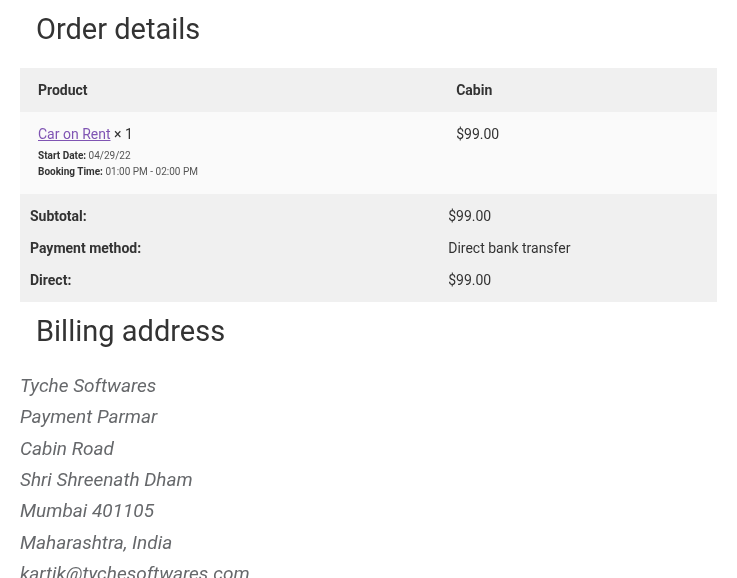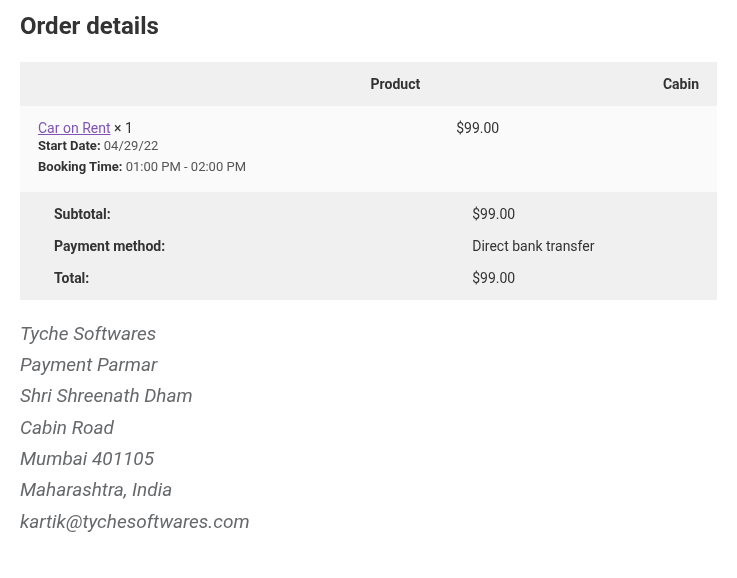--- a/index.html
+++ b/index.html
@@ -5,47 +5,47 @@
   * { box-sizing: border-box; }
   body {
     margin: 0;
     padding: 0 20px 20px 20px;
     font-family: -apple-system, BlinkMacSystemFont, "Segoe UI", Roboto, Helvetica, Arial, sans-serif;
     color: #333;
     background: #fff;
     width: 737px;
   }
   h2.section-title {
-    font-weight: 700;
+    font-weight: 400;
     color: #333;
-    font-size: 24px;
-    margin: 12px 0 22px 0;
+    font-size: 29px;
+    margin: 12px 0 22px 16px;
   }
   table.order-table {
     width: 100%;
     border-collapse: collapse;
     font-size: 14px;
     color: #333;
   }
   table.order-table thead th {
     background: #f0f0f0;
-    text-align: right;
+    text-align: left;
     font-weight: 700;
     padding: 14px 18px;
   }
   table.order-table tbody td {
     background: #fafafa;
     padding: 14px 18px;
     vertical-align: top;
   }
   table.order-table tfoot th,
   table.order-table tfoot td {
     background: #f0f0f0;
     text-align: left;
-    padding: 8px 34px;
+    padding: 8px 10px;
     font-weight: 400;
   }
   table.order-table tfoot th {
     font-weight: 700;
   }
   table.order-table tfoot tr:first-child th,
   table.order-table tfoot tr:first-child td {
     padding-top: 14px;
   }
   table.order-table tfoot tr:last-child th,
@@ -53,23 +53,23 @@
     padding-bottom: 14px;
   }
   .product-link {
     color: #7f54b3;
     text-decoration: underline;
   }
   .qty {
     color: #333;
   }
   .meta {
-    font-size: 13px;
+    font-size: 10px;
     color: #555;
-    margin-top: 0;
+    margin-top: 6px;
     line-height: 1.6;
   }
   .meta .label {
     font-weight: 700;
     color: #333;
   }
   .col-product { width: 60%; }
   .col-total { width: 40%; }
   .address-block {
     font-style: italic;
@@ -120,30 +120,31 @@
     <tfoot>
       <tr>
         <th>Subtotal:</th>
         <td>$99.00</td>
       </tr>
       <tr>
         <th>Payment method:</th>
         <td>Direct bank transfer</td>
       </tr>
       <tr>
-        <th>Total:</th>
+        <th>Direct:</th>
         <td>$99.00</td>
       </tr>
     </tfoot>
   </table>
 </section>
 
 <section>
+  <h2 class="section-title">Billing address</h2>
   <div class="address-block">
     <p>Tyche Softwares</p>
     <p>Payment Parmar</p>
+    <p>Cabin Road</p>
     <p>Shri Shreenath Dham</p>
-    <p>Cabin Road</p>
     <p>Mumbai 401105</p>
     <p>Maharashtra, India</p>
     <p class="email">kartik@tychesoftwares.com</p>
   </div>
 </section>
 
 </body></html>

